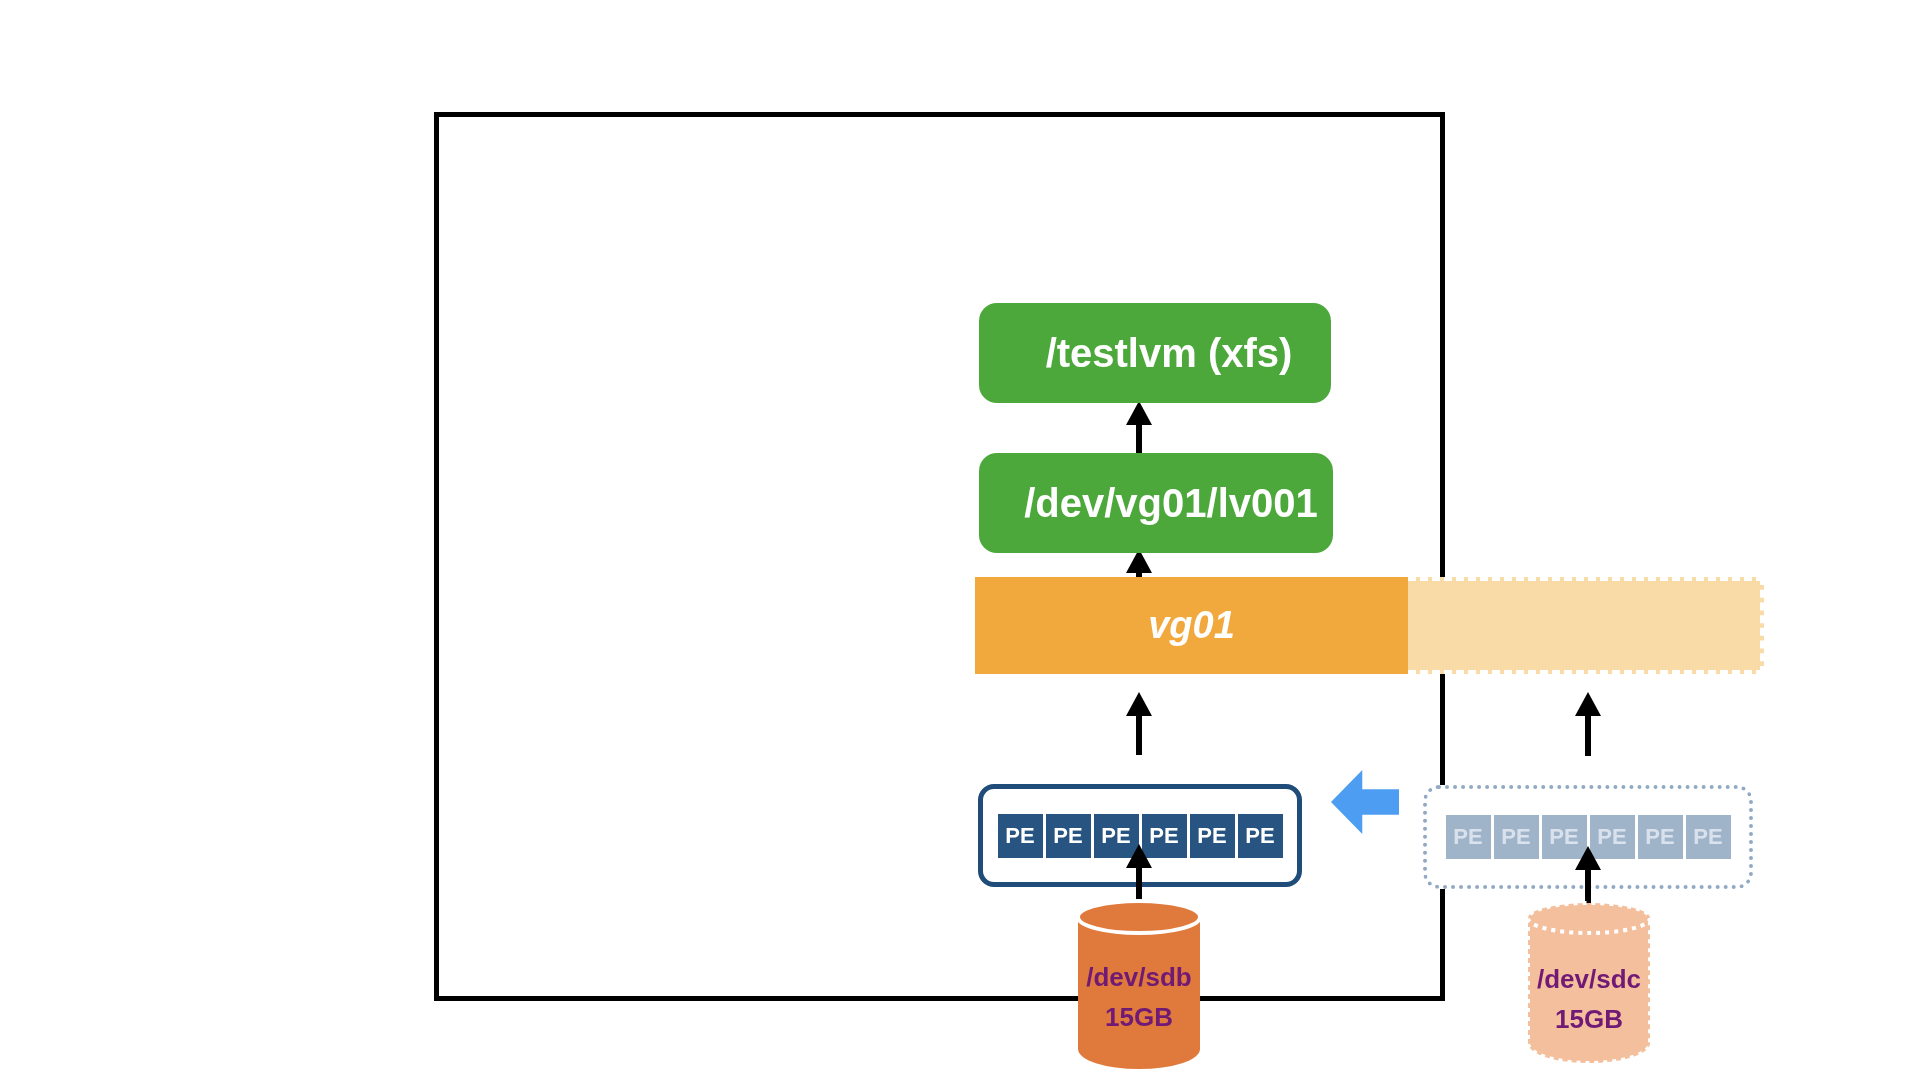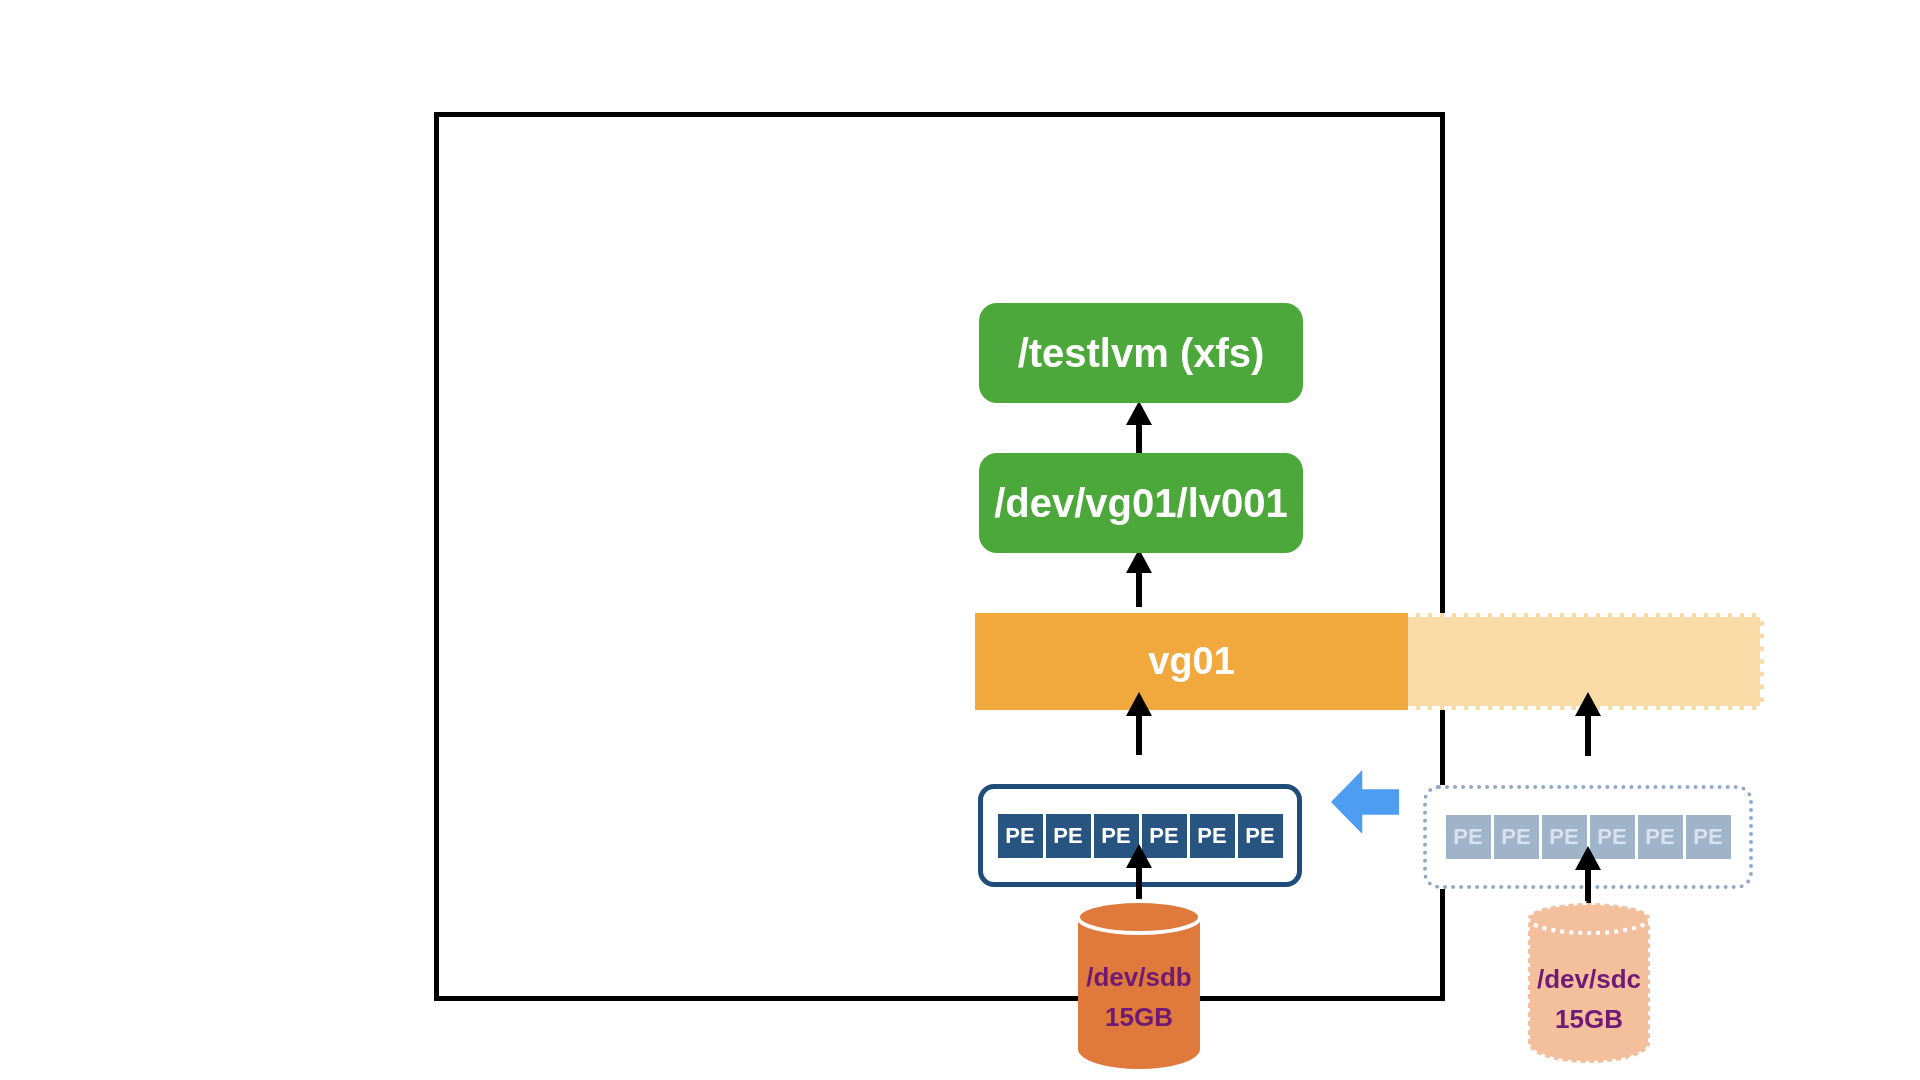--- a/index.html
+++ b/index.html
@@ -17,42 +17,42 @@
   .frame{
     position:absolute;left:434px;top:112px;width:1011px;height:889px;
     border:5px solid var(--frame-border);background:#fff;box-sizing:border-box;
   }
   
   .gbox{
     position:absolute;left:540px;width:324px;height:100px;border-radius:18px;
     background:var(--green);color:#fff;font-weight:bold;font-size:40px;
     display:flex;align-items:center;justify-content:center;z-index:2;
   }
-  #fs-box{top:186px;}
-  #lv-box{top:336px;}
+  #fs-box{top:186px;padding-left:28px;}
+  #lv-box{top:336px;padding-left:30px;}
   
   .varrow{position:absolute;width:26px;}
   .varrow .head{
     position:absolute;top:0;left:50%;transform:translateX(-50%);
     width:0;height:0;border-left:13px solid transparent;border-right:13px solid transparent;
     border-bottom:24px solid var(--arrow-black);
   }
   .varrow .stem{
     position:absolute;top:14px;bottom:0;left:50%;transform:translateX(-50%);
     width:6px;background:var(--arrow-black);
   }
   .z1{z-index:1}.z3{z-index:3}
   #arrow-lv-fs{left:687px;top:284px;height:58px;}
   #arrow-vg-lv{left:687px;top:432px;height:58px;}
   #arrow-pv1-vg{left:687px;top:575px;height:63px;}
   #arrow-pv2-vg{left:1136px;top:575px;height:64px;}
   #arrow-sdb-pv1{left:687px;top:727px;height:60px;}
   #arrow-sdc-pv2{left:1136px;top:729px;height:59px;}
   
-  .vg-bar{position:absolute;left:536px;top:496px;width:789px;height:97px;z-index:2;}
+  .vg-bar{position:absolute;left:536px;top:460px;width:789px;height:97px;z-index:2;font-style:italic;}
   .vg-solid{
     position:absolute;left:0;top:0;width:433px;height:97px;background:var(--orange);
     display:flex;align-items:center;justify-content:center;
     color:#fff;font-weight:bold;font-size:38px;
   }
   .vg-dashed{
     position:absolute;left:433px;top:0;width:356px;height:97px;box-sizing:border-box;
     background:var(--orange-light);
     border:4px dashed #fff;border-left:none;
   }

